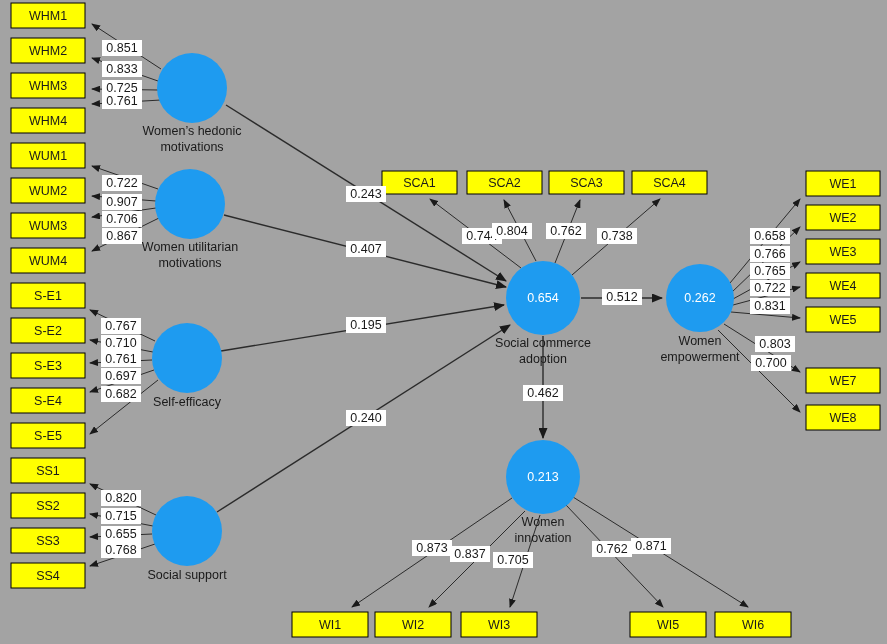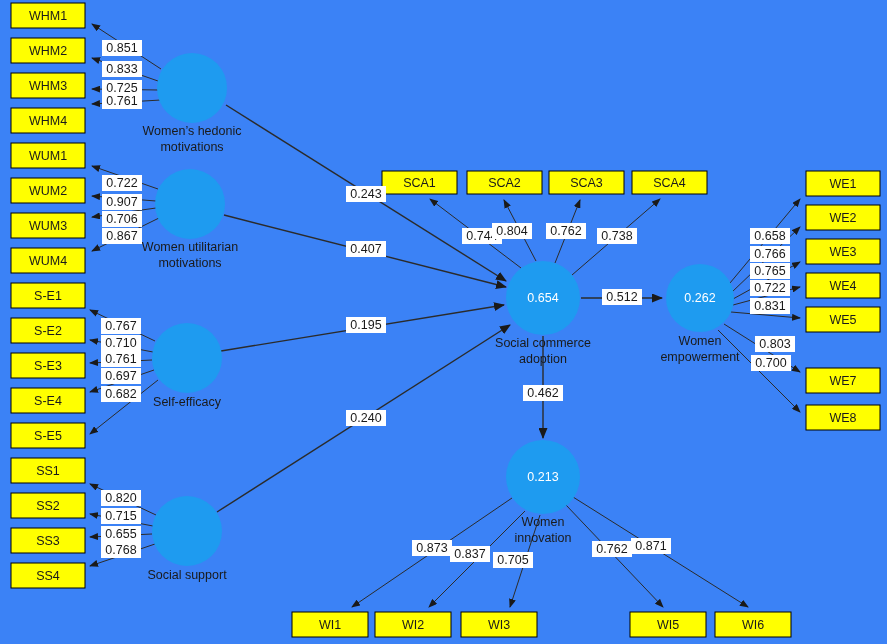--- a/index.html
+++ b/index.html
@@ -10,21 +10,21 @@
   body {
     width: 887px;
     height: 644px;
     overflow: hidden;
     font-family: "Liberation Sans", sans-serif;
   }
   #diagram-root {
     position: relative;
     width: 887px;
     height: 644px;
-    background: #3b82f6;
+    background: #a3a3a3;
   }
   svg#sem-svg {
     display: block;
     width: 887px;
     height: 644px;
   }
   .indicator-box rect {
     fill: #ffff00;
     stroke: #000000;
     stroke-width: 1;

